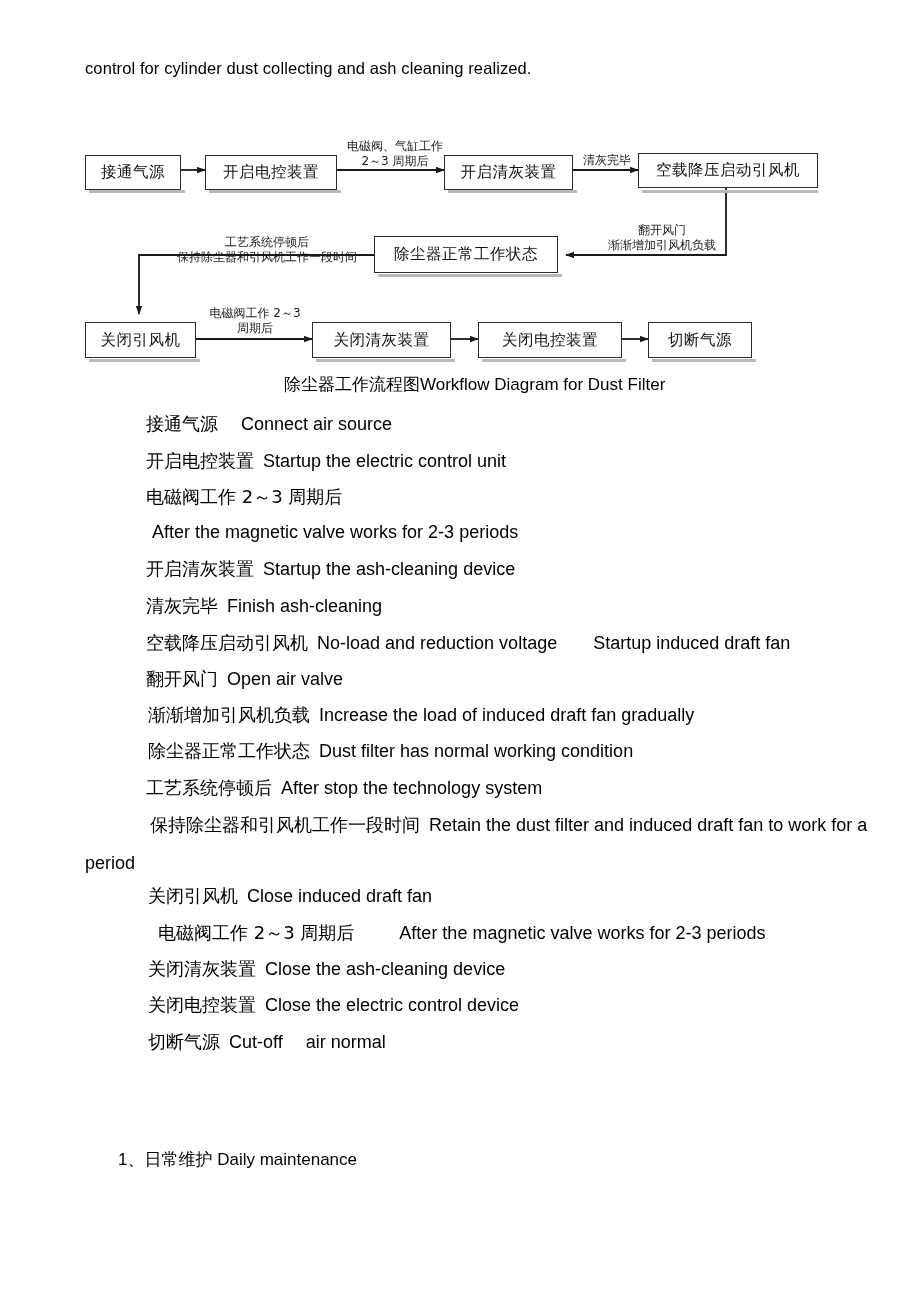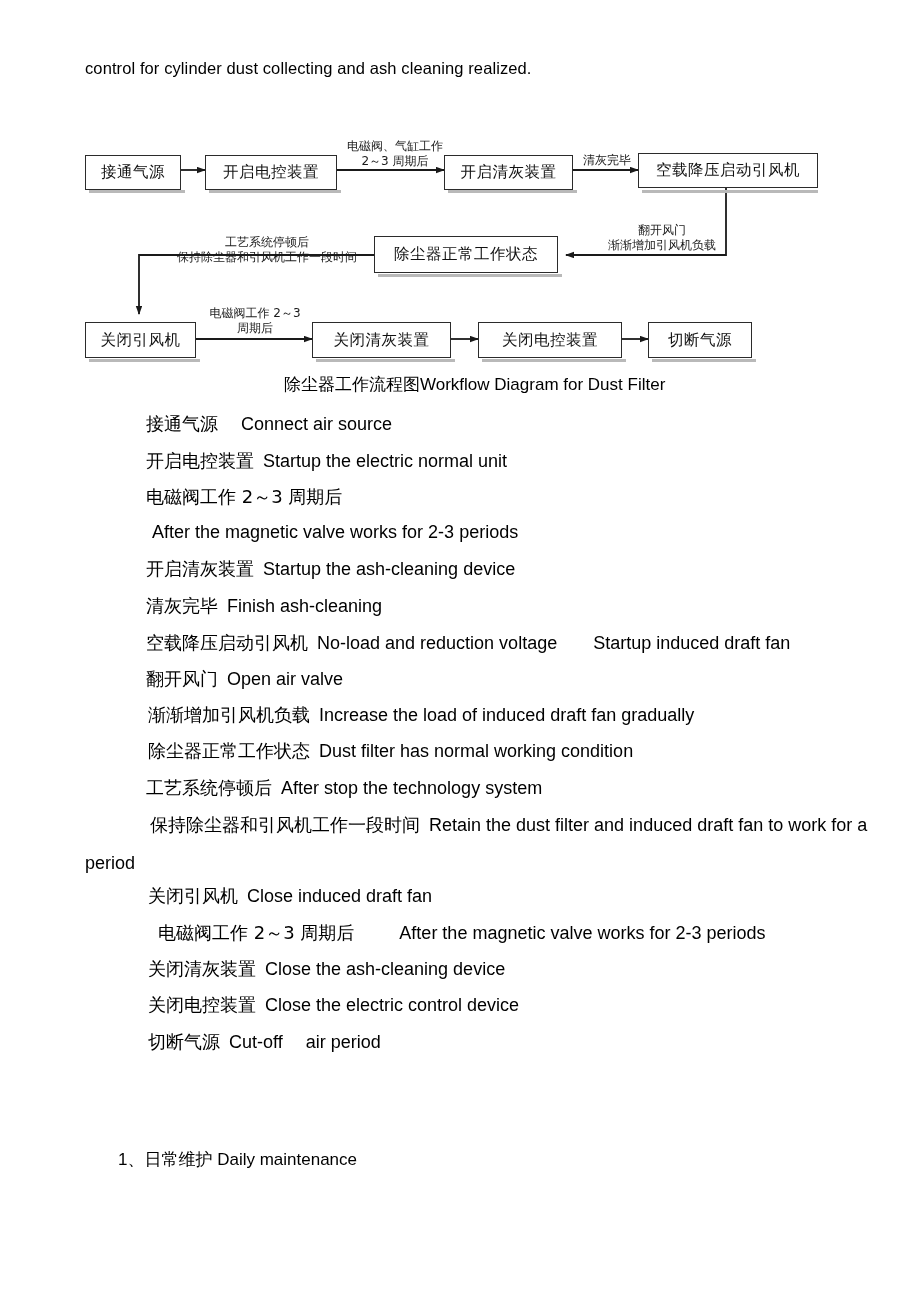--- a/index.html
+++ b/index.html
@@ -165,35 +165,35 @@
   <div class="flabel" style="left:162px; top:234px; width:210px;">工艺系统停顿后</div>
   <div class="flabel" style="left:162px; top:249px; width:210px;">保持除尘器和引风机工作一段时间</div>
 
   <div class="flabel" style="left:193px; top:305px; width:124px;">电磁阀工作 2～3</div>
   <div class="flabel" style="left:193px; top:320px; width:124px;">周期后</div>
 
   <div class="caption" style="left:284px; top:373px;">除尘器工作流程图Workflow Diagram for Dust Filter</div>
 
   <div id="glossary-list">
       <div class="abs gloss" style="left: 146px; top: 411px;"><span class="cn">接通气源</span><span>  </span><span>Connect air source</span></div>
-      <div class="abs gloss" style="left: 146px; top: 448px;"><span class="cn">开启电控装置</span><span> </span><span>Startup the electric normal unit</span></div>
+      <div class="abs gloss" style="left: 146px; top: 448px;"><span class="cn">开启电控装置</span><span> </span><span>Startup the electric control unit</span></div>
       <div class="abs gloss" style="left: 146px; top: 484px;"><span class="cn">电磁阀工作 2～3 周期后</span></div>
       <div class="abs gloss" style="left: 152px; top: 520px;"><span></span><span>After the magnetic valve works for 2-3 periods</span></div>
       <div class="abs gloss" style="left: 146px; top: 556px;"><span class="cn">开启清灰装置</span><span> </span><span>Startup the ash-cleaning device</span></div>
       <div class="abs gloss" style="left: 146px; top: 593px;"><span class="cn">清灰完毕</span><span> </span><span>Finish ash-cleaning</span></div>
       <div class="abs gloss" style="left: 146px; top: 630px;"><span class="cn">空载降压启动引风机</span><span> </span><span>No-load and reduction voltage　　Startup induced draft fan</span></div>
       <div class="abs gloss" style="left: 146px; top: 666px;"><span class="cn">翻开风门</span><span> </span><span>Open air valve</span></div>
       <div class="abs gloss" style="left: 148px; top: 702px;"><span class="cn">渐渐增加引风机负载</span><span> </span><span>Increase the load of induced draft fan gradually</span></div>
       <div class="abs gloss" style="left: 148px; top: 738px;"><span class="cn">除尘器正常工作状态</span><span> </span><span>Dust filter has normal working condition</span></div>
       <div class="abs gloss" style="left: 146px; top: 775px;"><span class="cn">工艺系统停顿后</span><span> </span><span>After stop the technology system</span></div>
       <div class="abs gloss" style="left: 150px; top: 812px;"><span class="cn">保持除尘器和引风机工作一段时间</span><span> </span><span>Retain the dust filter and induced draft fan to work for a</span></div>
       <div class="abs gloss" style="left: 85px; top: 851px;"><span></span><span>period</span></div>
       <div class="abs gloss" style="left: 148px; top: 883px;"><span class="cn">关闭引风机</span><span> </span><span>Close induced draft fan</span></div>
       <div class="abs gloss" style="left: 158px; top: 920px;"><span class="cn">电磁阀工作 2～3 周期后</span><span> </span><span>　　After the magnetic valve works for 2-3 periods</span></div>
       <div class="abs gloss" style="left: 148px; top: 956px;"><span class="cn">关闭清灰装置</span><span> </span><span>Close the ash-cleaning device</span></div>
       <div class="abs gloss" style="left: 148px; top: 992px;"><span class="cn">关闭电控装置</span><span> </span><span>Close the electric control device</span></div>
-      <div class="abs gloss" style="left: 148px; top: 1029px;"><span class="cn">切断气源</span><span> </span><span>Cut-off　 air period</span></div>
+      <div class="abs gloss" style="left: 148px; top: 1029px;"><span class="cn">切断气源</span><span> </span><span>Cut-off　 air normal</span></div>
     </div>
 
 
   <div class="h-sub" style="left:118px; top:1148px;">1、日常维护  Daily maintenance</div>
 
 </div>
 
 </body></html>

